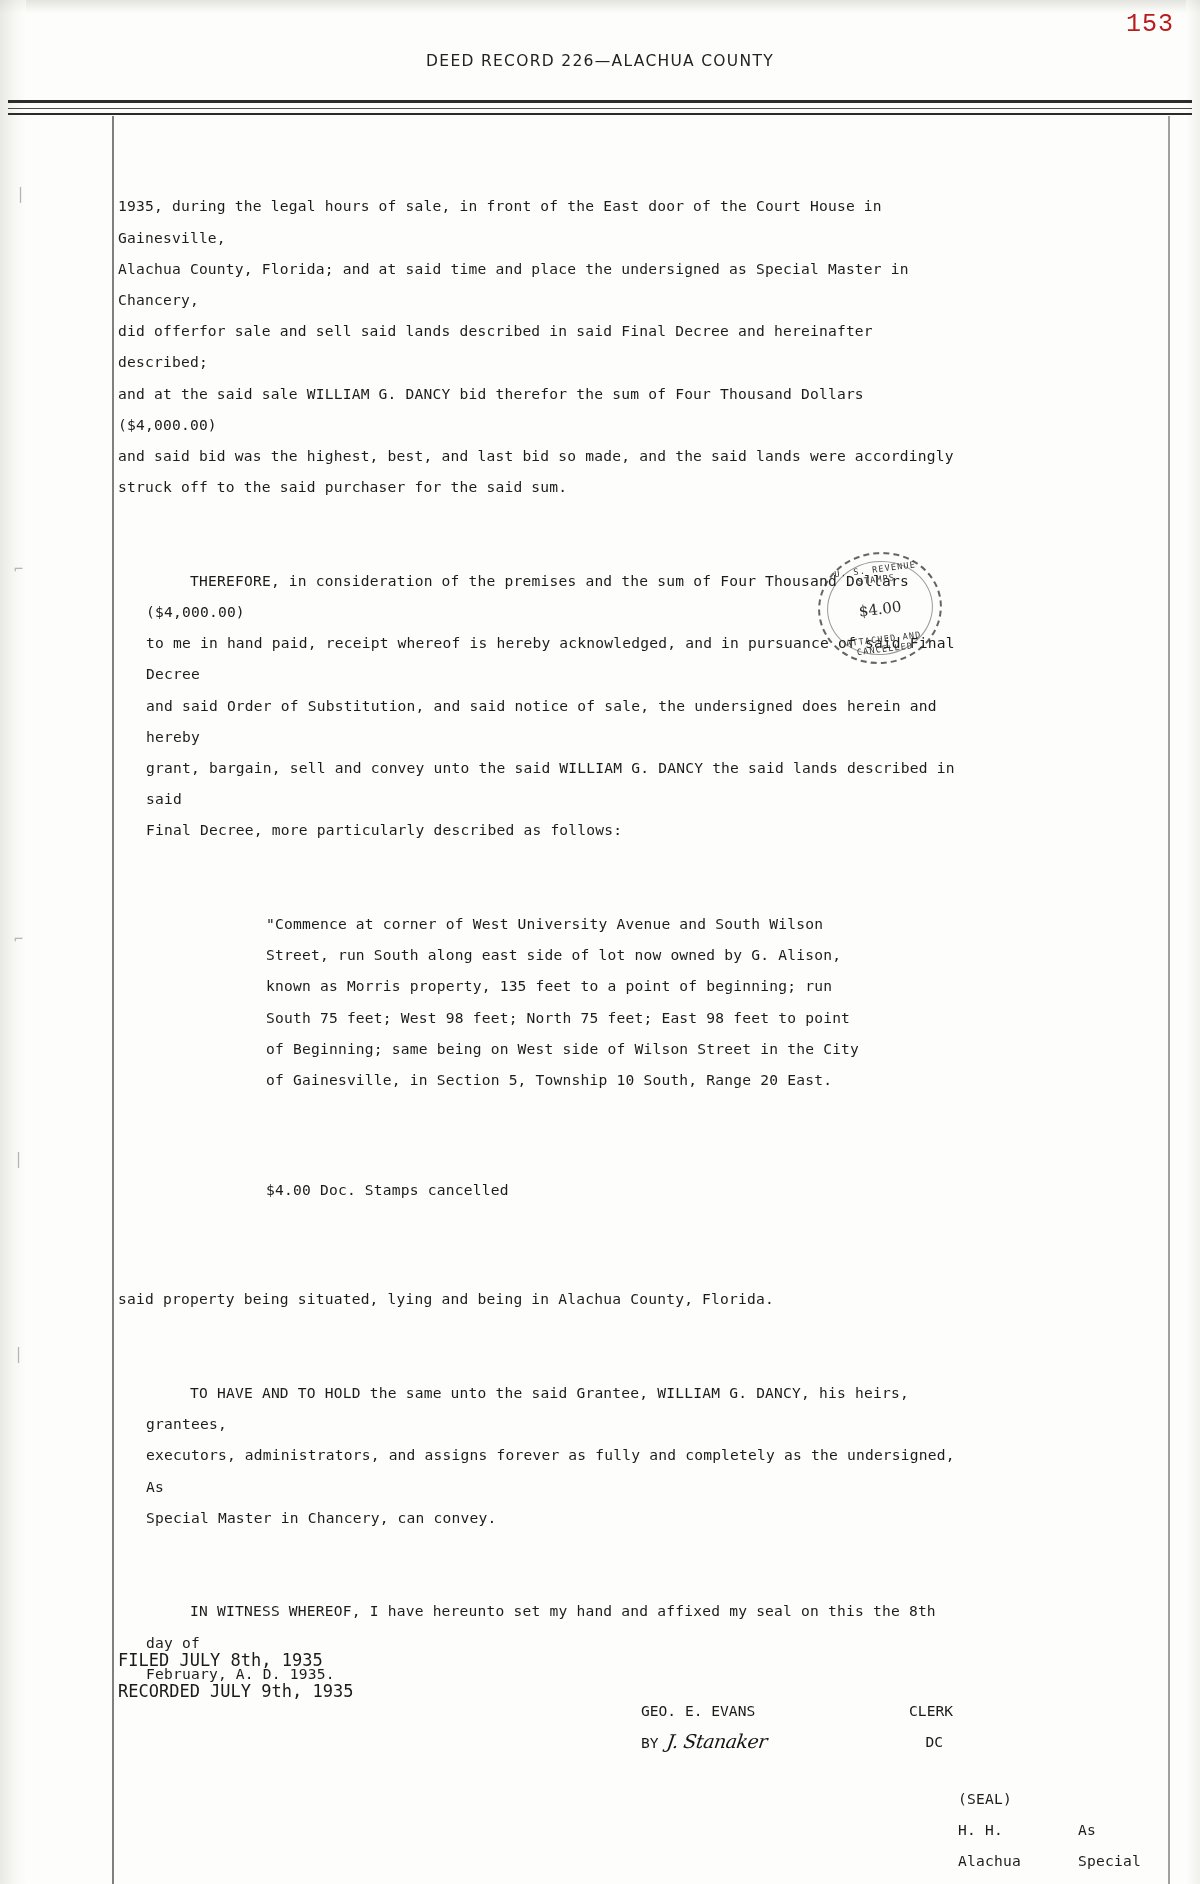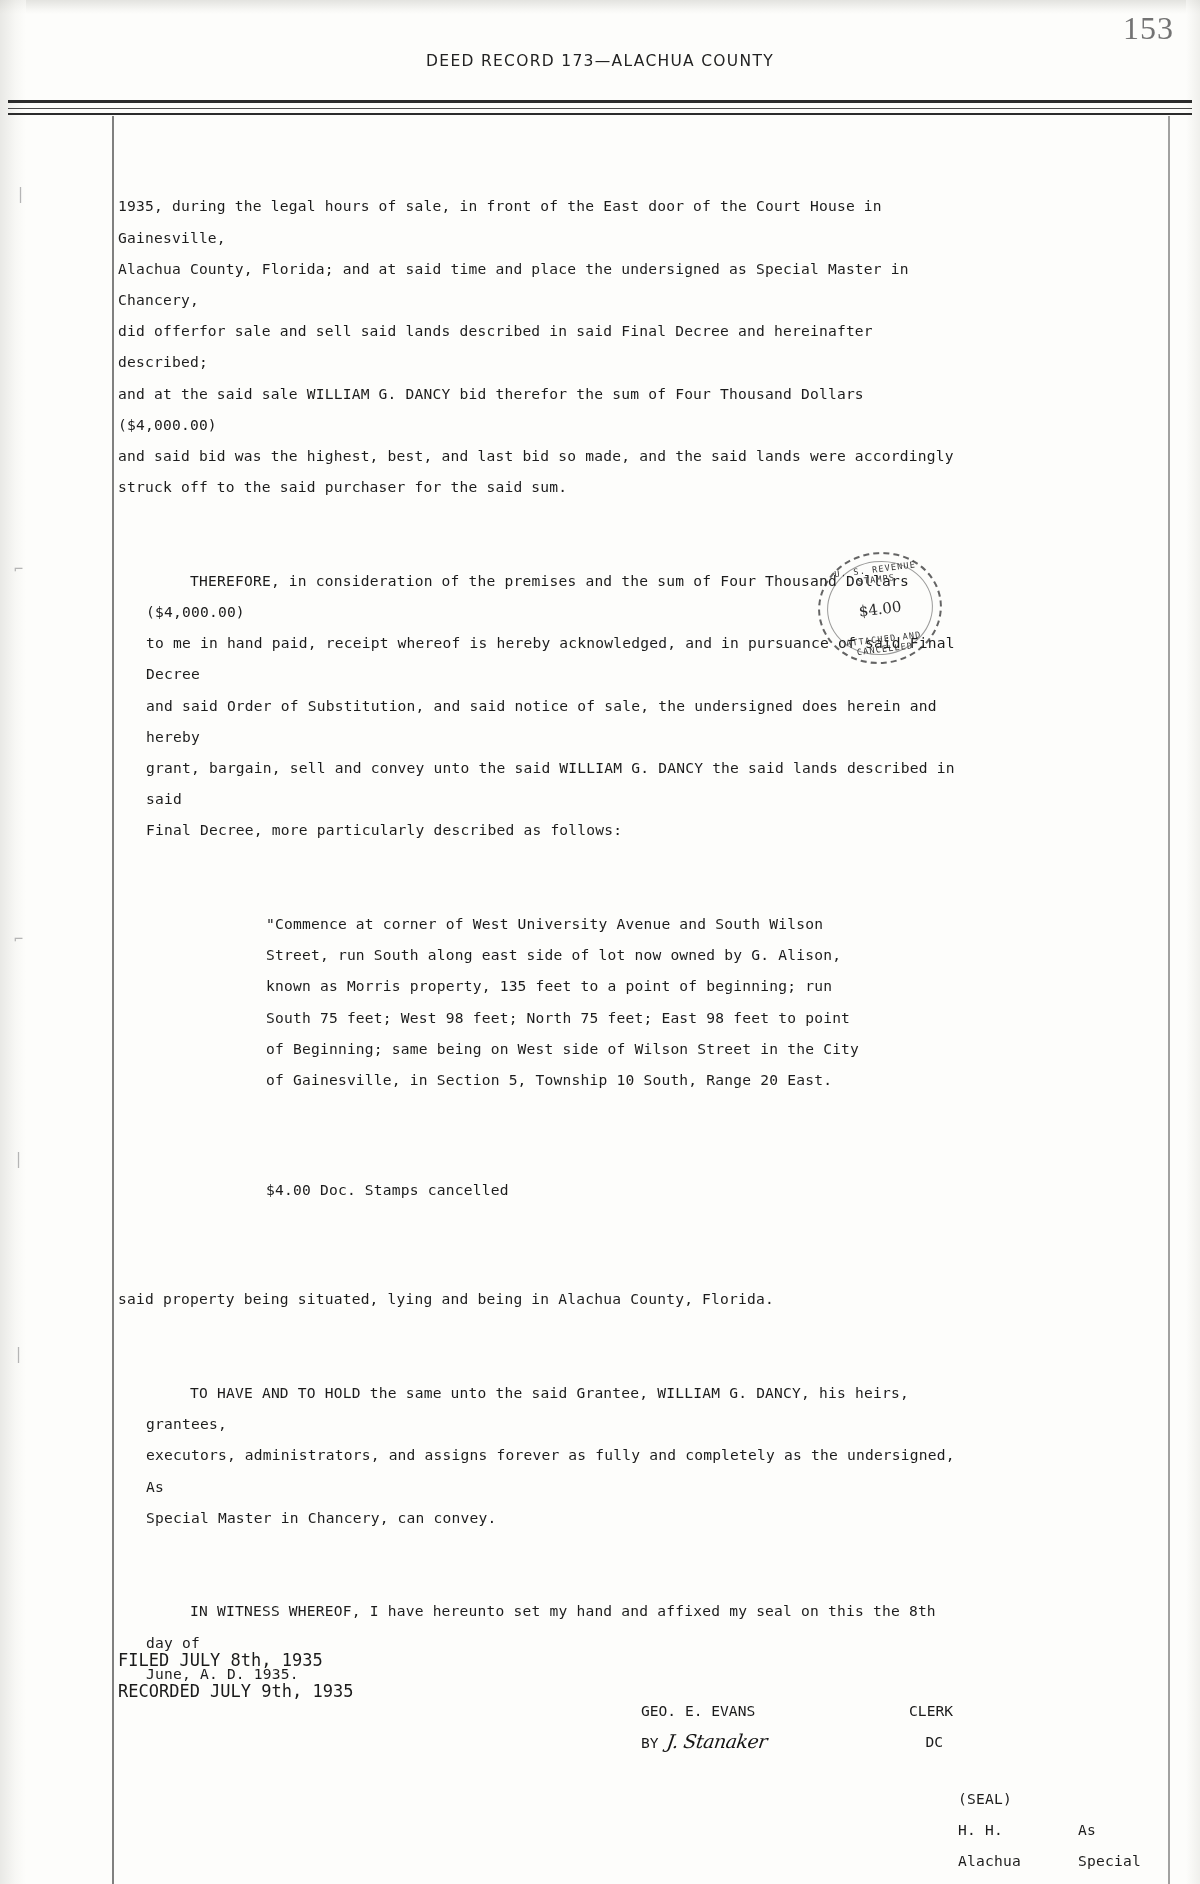--- a/index.html
+++ b/index.html
@@ -41,24 +41,24 @@
     right: 0; top: 0; bottom: 0;
     width: 14px;
     background: linear-gradient(to left, #e2e2de 0%, #fdfdfb 100%);
     opacity: .5;
   }
 
   .page-number {
     position: absolute;
     top: 10px;
     right: 26px;
-    font-family: Liberation Serif, serif;
-    font-size: 32px;
+    font-family: Liberation Mono, monospace;
+    font-size: 25px;
     letter-spacing: 1px;
-    color: #737373;
+    color: #b91c1c;
   }
 
   .header-title {
     position: absolute;
     top: 52px;
     left: 0;
     right: 0;
     text-align: center;
     font-family: "DejaVu Sans", sans-serif;
     font-size: 15.5px;
@@ -213,21 +213,21 @@
 <body>
 
 <div class="page">
 
   <div class="scan-edge-top"></div>
   <div class="scan-edge-left"></div>
   <div class="scan-edge-right"></div>
 
   <div class="page-number">153</div>
 
-  <div class="header-title">DEED RECORD 173—ALACHUA COUNTY</div>
+  <div class="header-title">DEED RECORD 226—ALACHUA COUNTY</div>
 
   <div class="rule rule-a"></div>
   <div class="rule rule-b"></div>
   <div class="rule rule-c"></div>
 
   <div class="vrule-left"></div>
   <div class="vrule-right"></div>
 
   <div class="margin-marks">
     <span style="left:16px; top:185px;">|</span>
@@ -254,21 +254,21 @@
 known as Morris property, 135 feet to a point of beginning; run
 South 75 feet; West 98 feet; North 75 feet; East 98 feet to point
 of Beginning; same being on West side of Wilson Street in the City
 of Gainesville, in Section 5, Township 10 South, Range 20 East.</div>
     <div class="para stamp-line">$4.00 Doc. Stamps cancelled</div>
     <div class="para" style="margin-top:16px;">said property being situated, lying and being in Alachua County, Florida.</div>
     <div class="para indent">TO HAVE AND TO HOLD the same unto the said Grantee, WILLIAM G. DANCY, his heirs, grantees,
 executors, administrators, and assigns forever as fully and completely as the undersigned, As
 Special Master in Chancery, can convey.</div>
     <div class="para indent">IN WITNESS WHEREOF, I have hereunto set my hand and affixed my seal on this the 8th day of
-June, A. D. 1935.</div>
+February, A. D. 1935.</div>
 
     <div class="para" style="position:relative;">
       <span class="sig-right" style="position:absolute; left:420px; top:0;">(SEAL)  H. H. Alachua</span>
       <span class="sig-right2" style="position:absolute; left:480px; top:31px;">As Special Masterin Chancery</span>
     </div>
 
     
     
 
     

